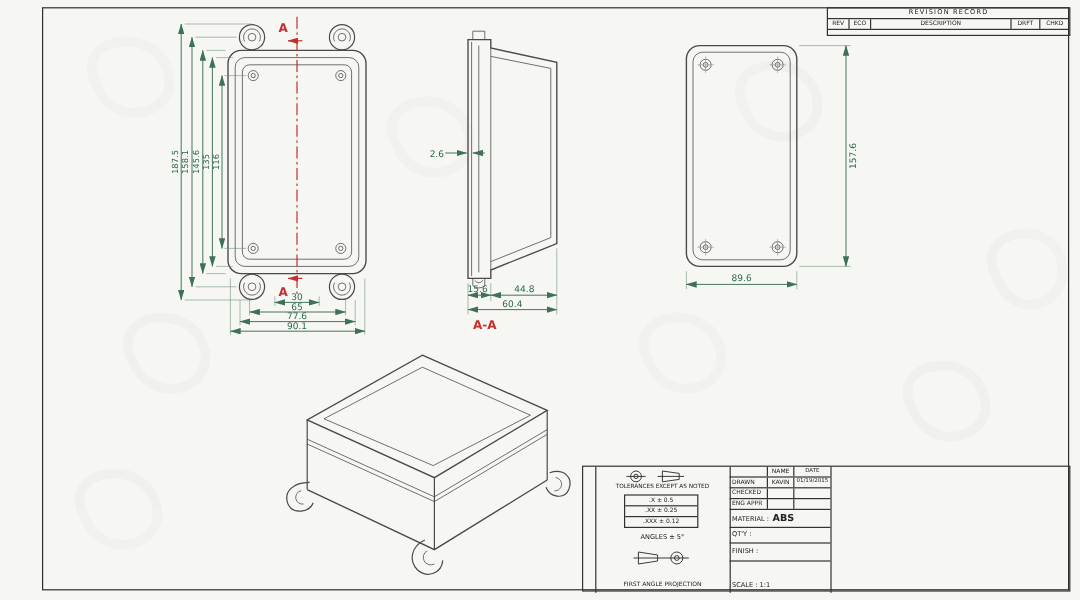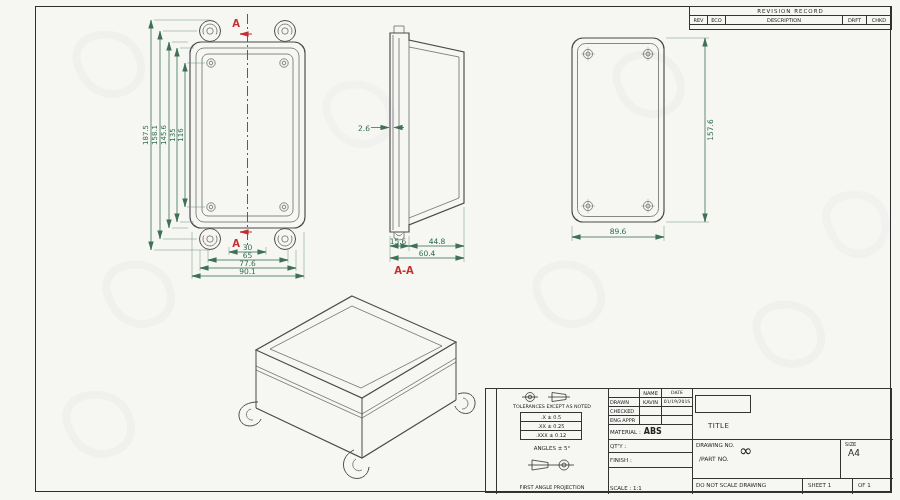--- a/index.html
+++ b/index.html
@@ -326,30 +326,13 @@
       <div class="m-date"></div>
     </div>
     <div class="row mat">
       <span>MATERIAL :</span><span class="mat-v">ABS</span>
     </div>
     <div class="row qty">QT'Y :</div>
     <div class="row fin">FINISH :</div>
     <div class="abs m-scale">SCALE : 1:1</div>
   </div>
 
-  <div class="abs tb-right">
-    <div class="abs logo-box"></div>
-    <div class="abs tb-title">TITLE</div>
-    <div class="abs hr1"></div>
-    <div class="abs dwg-label">DRAWING NO.</div>
-    <div class="abs part-label">/PART NO.</div>
-    <div class="abs part-value">∞</div>
-    <div class="abs size-div"></div>
-    <div class="abs size-label">SIZE</div>
-    <div class="abs size-value">A4</div>
-    <div class="abs hr2"></div>
-    <div class="abs dns">DO NOT SCALE DRAWING</div>
-    <div class="abs sh-div1"></div>
-    <div class="abs sh-div2"></div>
-    <div class="abs sheet-label">SHEET 1</div>
-    <div class="abs of-label">OF 1</div>
-  </div>
 </div>
 
 </body></html>

